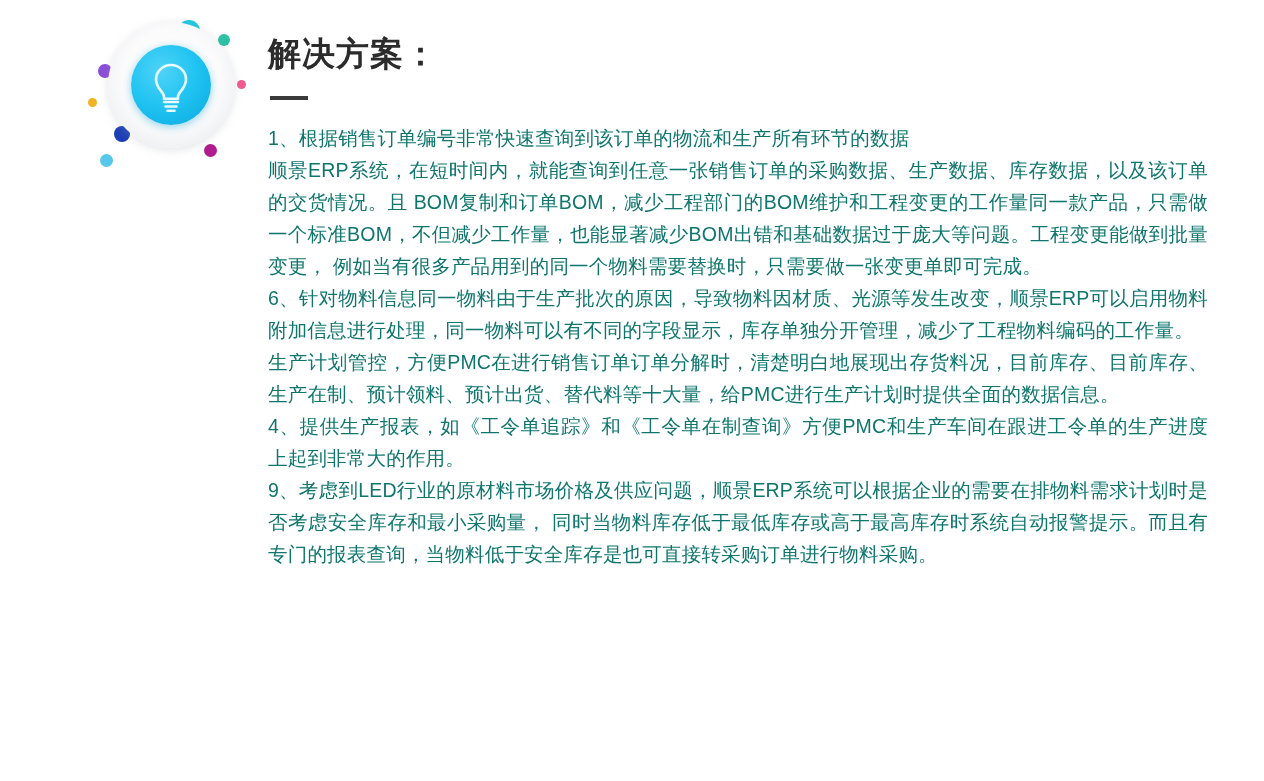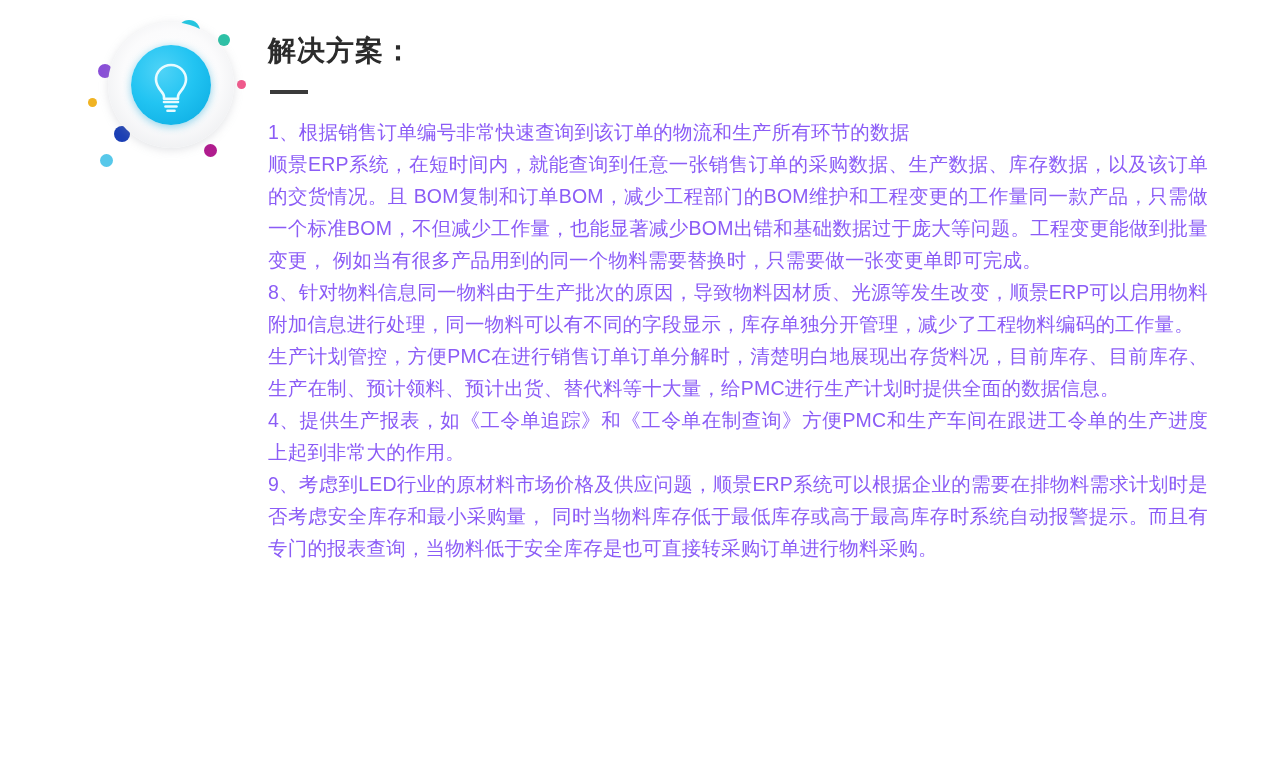--- a/index.html
+++ b/index.html
@@ -71,37 +71,37 @@
   .dot-h { left: 155px; top: 66px;  width: 9px;  height: 9px;  background: #f05a8c; }
 
   
   .content {
     position: absolute;
     left: 268px;
     top: 34px;
     width: 940px;
   }
   .heading {
-    font-size: 28px;
+    font-size: 33px;
     font-weight: bold;
     color: #2b2b2b;
     letter-spacing: 1px;
     line-height: 1.2;
     margin: 0;
   }
   .rule {
     width: 38px;
     height: 4px;
     background: #3a3a3a;
     margin: 22px 0 22px 2px;
   }
   .body-text {
     font-size: 19.5px;
     line-height: 32px;
-    color: #8b5cf6;
+    color: #0f766e;
     letter-spacing: 0.2px;
   }
   .para {
     margin: 0;
     text-align: justify;
     text-justify: inter-ideograph;
   }
 </style>
 </head>
 <body>
@@ -131,20 +131,20 @@
       </svg>
     </div>
   </div>
 
   <div class="content">
     <h1 class="heading">解决方案：</h1>
     <div class="rule"></div>
     <div class="body-text">
       <p class="para">1、根据销售订单编号非常快速查询到该订单的物流和生产所有环节的数据</p>
       <p class="para">顺景ERP系统，在短时间内，就能查询到任意一张销售订单的采购数据、生产数据、库存数据，以及该订单的交货情况。且 BOM复制和订单BOM，减少工程部门的BOM维护和工程变更的工作量同一款产品，只需做一个标准BOM，不但减少工作量，也能显著减少BOM出错和基础数据过于庞大等问题。工程变更能做到批量变更， 例如当有很多产品用到的同一个物料需要替换时，只需要做一张变更单即可完成。</p>
-      <p class="para">8、针对物料信息同一物料由于生产批次的原因，导致物料因材质、光源等发生改变，顺景ERP可以启用物料附加信息进行处理，同一物料可以有不同的字段显示，库存单独分开管理，减少了工程物料编码的工作量。</p>
+      <p class="para">6、针对物料信息同一物料由于生产批次的原因，导致物料因材质、光源等发生改变，顺景ERP可以启用物料附加信息进行处理，同一物料可以有不同的字段显示，库存单独分开管理，减少了工程物料编码的工作量。</p>
       <p class="para">生产计划管控，方便PMC在进行销售订单订单分解时，清楚明白地展现出存货料况，目前库存、目前库存、生产在制、预计领料、预计出货、替代料等十大量，给PMC进行生产计划时提供全面的数据信息。</p>
       <p class="para">4、提供生产报表，如《工令单追踪》和《工令单在制查询》方便PMC和生产车间在跟进工令单的生产进度上起到非常大的作用。</p>
       <p class="para">9、考虑到LED行业的原材料市场价格及供应问题，顺景ERP系统可以根据企业的需要在排物料需求计划时是否考虑安全库存和最小采购量， 同时当物料库存低于最低库存或高于最高库存时系统自动报警提示。而且有专门的报表查询，当物料低于安全库存是也可直接转采购订单进行物料采购。</p>
     </div>
   </div>
 
 </div>
 
 </body></html>

